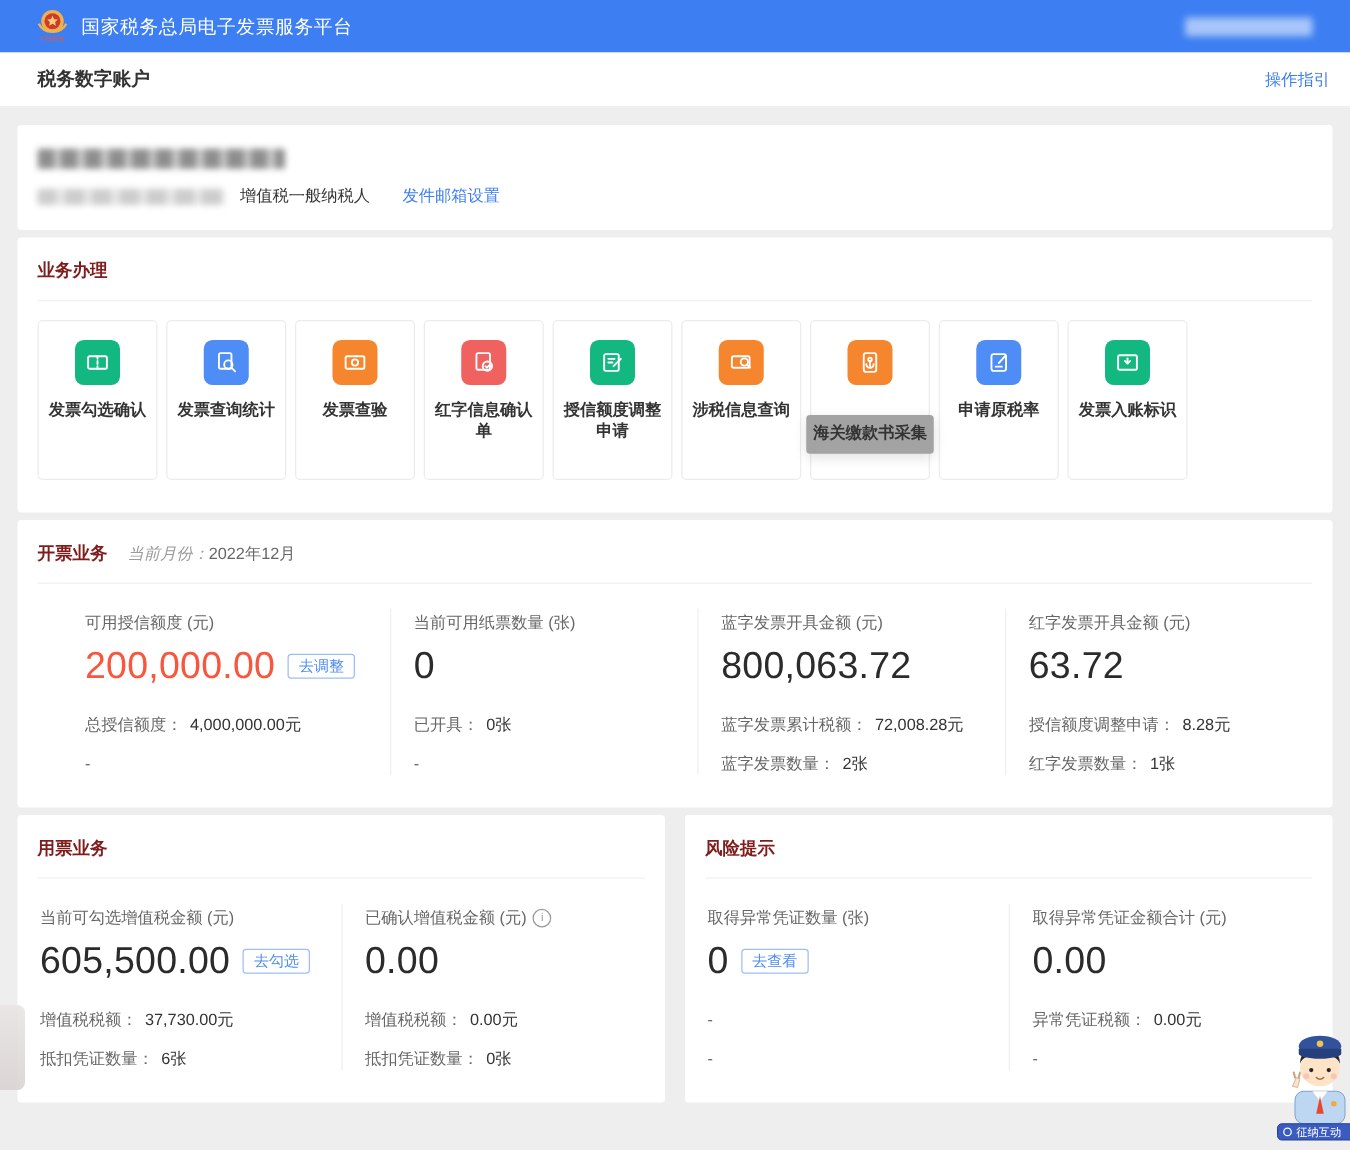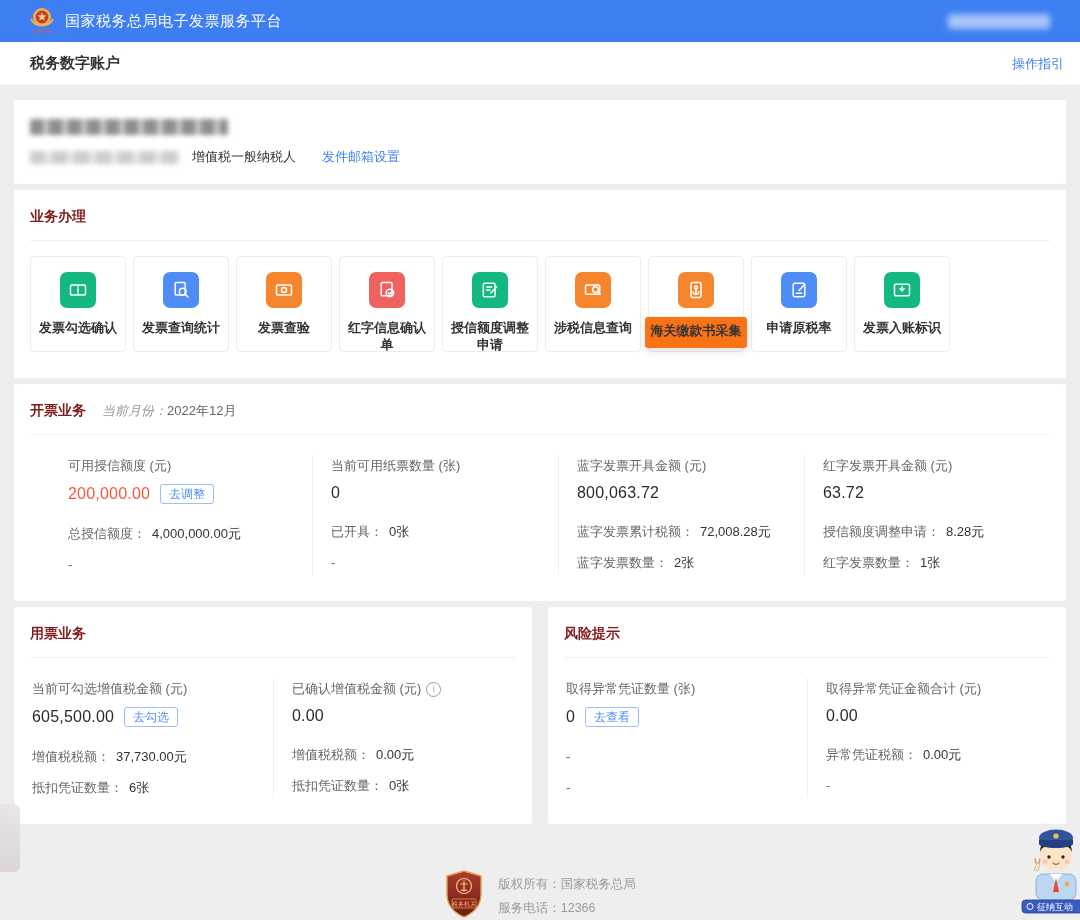--- a/index.html
+++ b/index.html
@@ -24,40 +24,40 @@
   .name-blur{width:198px;height:16px;border-radius:2px;filter:blur(2.5px);
     background:repeating-linear-gradient(90deg,#8e8e8e 0 13px,#c7c7c7 13px 19px);}
   .company-line2{display:flex;align-items:center;margin-top:13px;}
   .id-blur{width:150px;height:13px;border-radius:2px;filter:blur(2.5px);
     background:repeating-linear-gradient(90deg,#cdcdcd 0 15px,#e6e6e6 15px 22px);}
   .taxpayer-type{font-size:13px;color:#333;margin-left:12px;}
   .email-link{font-size:13px;color:#3d7ef2;margin-left:26px;cursor:pointer;text-decoration:none;}
   
   .card.menu{padding:18px 16px 26px;margin-bottom:6px;}
   .bm-row{display:flex;gap:7px;margin-top:15px;}
-  .bm-item{width:96px;height:96px;border:1px solid #ececec;border-radius:4px;background:#fff;
+  .bm-item{width:96px;height:128px;border:1px solid #ececec;border-radius:4px;background:#fff;
     display:flex;flex-direction:column;align-items:center;position:relative;cursor:pointer;box-sizing:border-box;}
   .bm-icon{margin-top:15px;width:36px;height:36px;border-radius:7px;display:flex;align-items:center;justify-content:center;flex:none;}
   .bm-label{margin-top:11px;font-size:13px;font-weight:600;color:#333;text-align:center;line-height:17px;padding:0 5px;}
-  .bm-item.pop .bm-label{position:absolute;top:60px;left:-4px;right:-4px;margin-top:0;background:#f97316;
+  .bm-item.pop .bm-label{position:absolute;top:60px;left:-4px;right:-4px;margin-top:15px;background:#a3a3a3;
     box-shadow:0 3px 10px rgba(0,0,0,.13);border-radius:3px;padding:5px 2px 9px;z-index:3;}
   
   .card.statcard{padding:18px 16px 26px;margin-bottom:6px;}
   .sec-head{display:flex;align-items:baseline;}
   .month{margin-left:16px;font-size:13px;}
   .month .m-label{color:#999;font-style:italic;}
   .month .m-value{color:#666;}
   .cols4{display:grid;grid-template-columns:1fr 1fr 1fr 1fr;margin-top:20px;margin-left:36px;}
   .cols2{display:grid;grid-template-columns:1fr 1fr;margin-top:20px;}
   .scol{padding:2px 8px 0 18px;min-height:118px;}
   .scol:first-child{padding-left:2px;}
   .scol + .scol{border-left:1px solid #f0f0f0;}
   .col-label{font-size:13px;color:#666;display:flex;align-items:center;}
   .value-row{margin-top:9px;display:flex;align-items:center;}
-  .big-value{font-size:16px;color:#2b2b2b;letter-spacing:.2px;}
+  .big-value{font-size:30px;color:#2b2b2b;letter-spacing:.2px;}
   .big-value.red{color:#f9563e;}
   .btn-outline{margin-left:10px;font-size:12px;color:#4e8df5;background:#fff;border:1px solid #9dbdf8;
     border-radius:3px;padding:3px 8px;line-height:12px;cursor:pointer;font-family:inherit;}
   .stat-line{font-size:13px;margin-top:13px;line-height:18px;}
   .stat-line.first{margin-top:21px;}
   .stat-label{color:#666;}
   .stat-value{color:#333;margin-left:6px;}
   .info-i{display:inline-flex;align-items:center;justify-content:center;width:13px;height:13px;border:1px solid #9a9a9a;
     border-radius:50%;color:#9a9a9a;font-size:9px;margin-left:5px;cursor:pointer;flex:none;}
   .info-i::before{content:"i";font-style:normal;}

